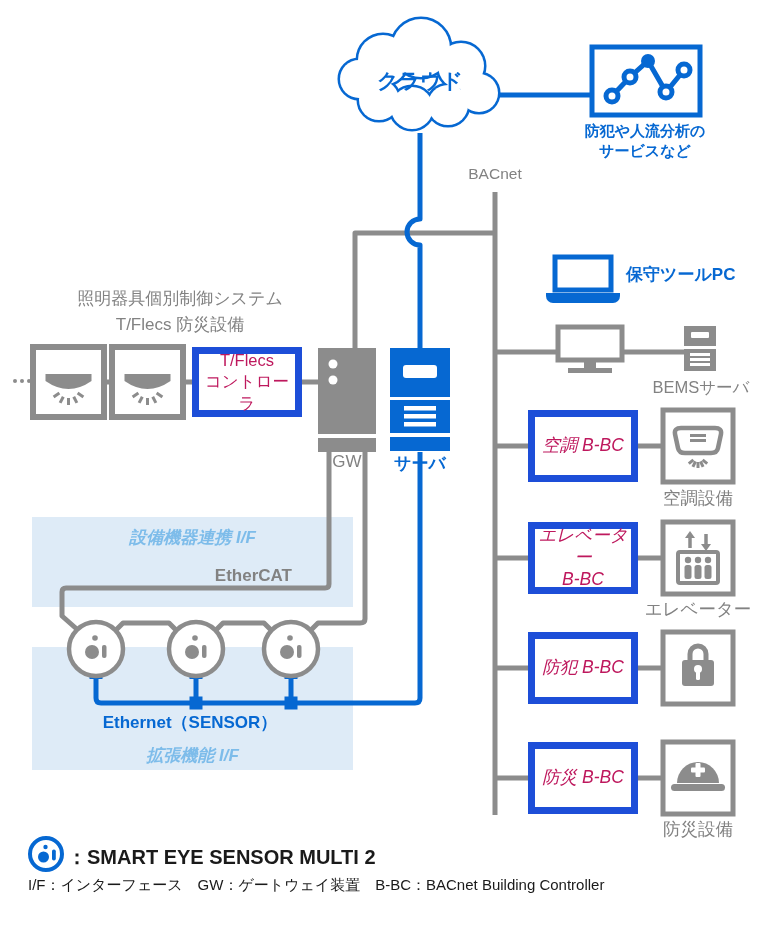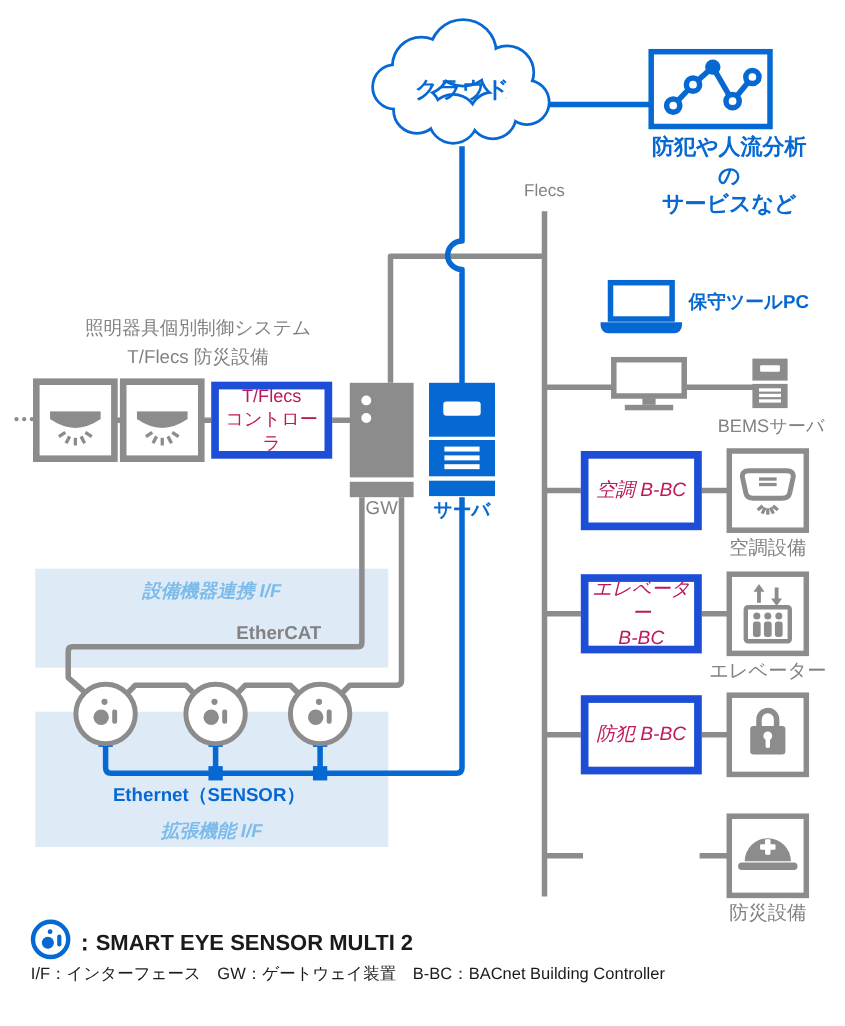--- a/index.html
+++ b/index.html
@@ -11,21 +11,21 @@
   .band-upper{top:517px;height:90px;}
   .band-lower{top:647px;height:123px;}
   svg.layer{position:absolute;left:0;top:0;}
   .lbl{position:absolute;white-space:pre-line;}
   .c-blue{color:#0668D2;}
   .c-gray{color:#828282;}
   .c-band{color:#7DBCEA;font-style:italic;}
   .c-ink{color:#1a1a1a;}
   .center{text-align:center;}
   .cloud-label{left:350px;top:67px;width:140px;font-size:21px;font-weight:700;}
-  .analytics-label{left:584px;top:121px;width:158px;font-size:20px;font-weight:600;line-height:1.3;}
+  .analytics-label{left:566px;top:121px;width:158px;font-size:15px;font-weight:600;line-height:1.3;}
   .bacnet-label{left:455px;top:165px;width:80px;font-size:15.5px;}
   .pc-label{left:626px;top:263px;width:140px;font-size:17px;font-weight:600;}
   .bems-label{left:636px;top:377px;width:130px;font-size:16.5px;}
   .lighting-title{left:30px;top:286px;width:300px;font-size:17px;line-height:1.5;}
   .txtbox{position:absolute;background:#fff;border:7px solid #1d4ed8;box-sizing:border-box;
     display:flex;align-items:center;justify-content:center;text-align:center;
     white-space:pre-line;color:#be185d;}
   .controller-box{left:192px;top:347px;width:110px;height:70px;font-size:16.5px;line-height:1.3;}
   .gw-label{left:316px;top:452px;width:62px;font-size:17px;}
   .server-label{left:386px;top:452px;width:68px;font-size:17px;font-weight:600;}
@@ -245,41 +245,42 @@
       <circle cx="46" cy="854" r="16" fill="#fff" stroke="#0668D2" stroke-width="4"></circle>
       <circle cx="45.5" cy="847" r="2.2" fill="#0668D2"></circle>
       <circle cx="43.5" cy="857" r="5.5" fill="#0668D2"></circle>
       <rect x="52" y="849.5" width="3.8" height="11" rx="1.8" fill="#0668D2"></rect>
     </g>
   </svg>
 
   <div class="lbl cloud-label c-blue center">クラウド</div>
   <div class="lbl analytics-label c-blue center">防犯や人流分析の
 サービスなど</div>
-  <div class="lbl bacnet-label c-gray center">Flecs</div>
+  <div class="lbl bacnet-label c-gray center">BACnet</div>
   <div class="lbl pc-label c-blue">保守ツールPC</div>
   <div class="lbl bems-label c-gray center">BEMSサーバ</div>
   <div class="lbl lighting-title c-gray center">照明器具個別制御システム
 T/Flecs 防災設備</div>
 
   <div class="txtbox controller-box">T/Flecs
 コントローラ</div>
 
   <div class="lbl gw-label c-gray center">GW</div>
   <div class="lbl server-label c-blue center">サーバ</div>
 
   <div class="lbl if-upper-label c-band center">設備機器連携 I/F</div>
   <div class="lbl ethercat-label c-gray">EtherCAT</div>
   <div class="lbl ethernet-label c-blue center">Ethernet（SENSOR）</div>
   <div class="lbl if-lower-label c-band center">拡張機能 I/F</div>
 
   <div class="txtbox bbc-box bbc-0">空調 B-BC</div>
   <div class="txtbox bbc-box bbc-1">エレベーター
 B-BC</div>
   <div class="txtbox bbc-box bbc-2">防犯 B-BC</div>
+  <div class="txtbox bbc-box bbc-3">防災 B-BC</div>
 
   <div class="lbl equip-label eq-0 c-gray center">空調設備</div>
   <div class="lbl equip-label eq-1 c-gray center">エレベーター</div>
   <div class="lbl equip-label eq-3 c-gray center">防災設備</div>
 
   <div class="lbl legend-line1 c-ink">：SMART EYE SENSOR MULTI 2</div>
   <div class="lbl legend-line2 c-ink">I/F：インターフェース　GW：ゲートウェイ装置　B-BC：BACnet Building Controller</div>
 </div>
 
 </body></html>

